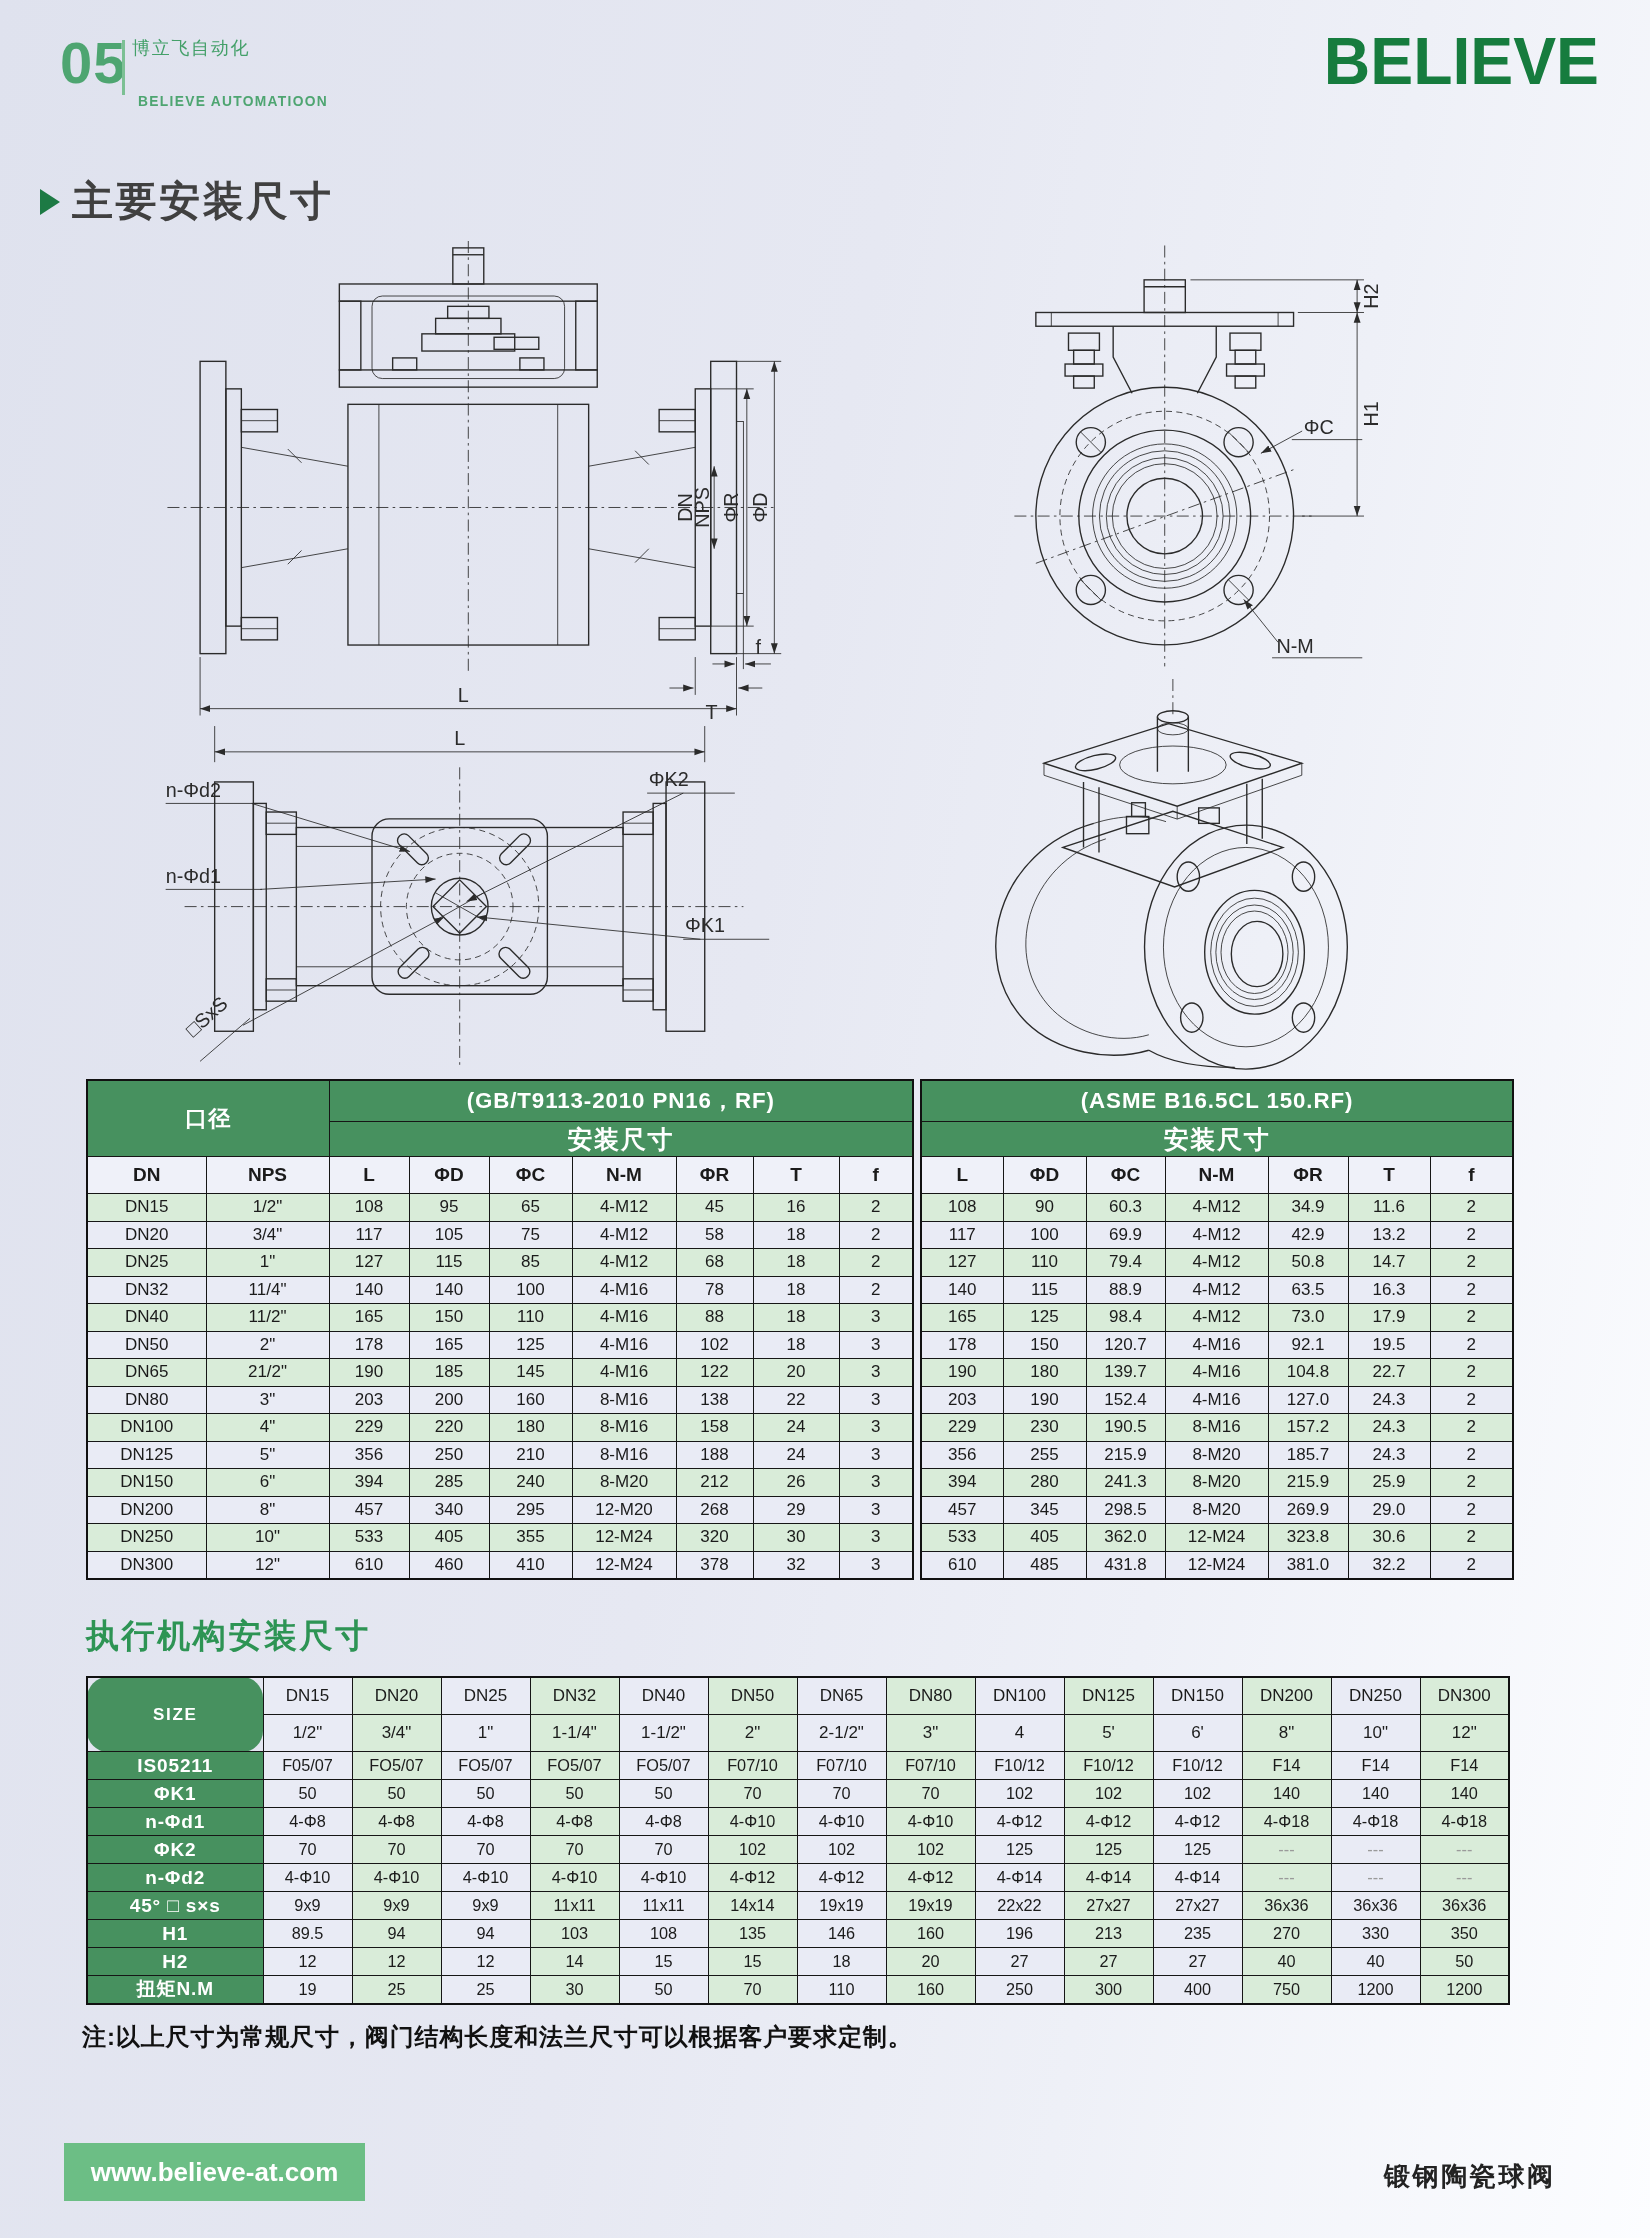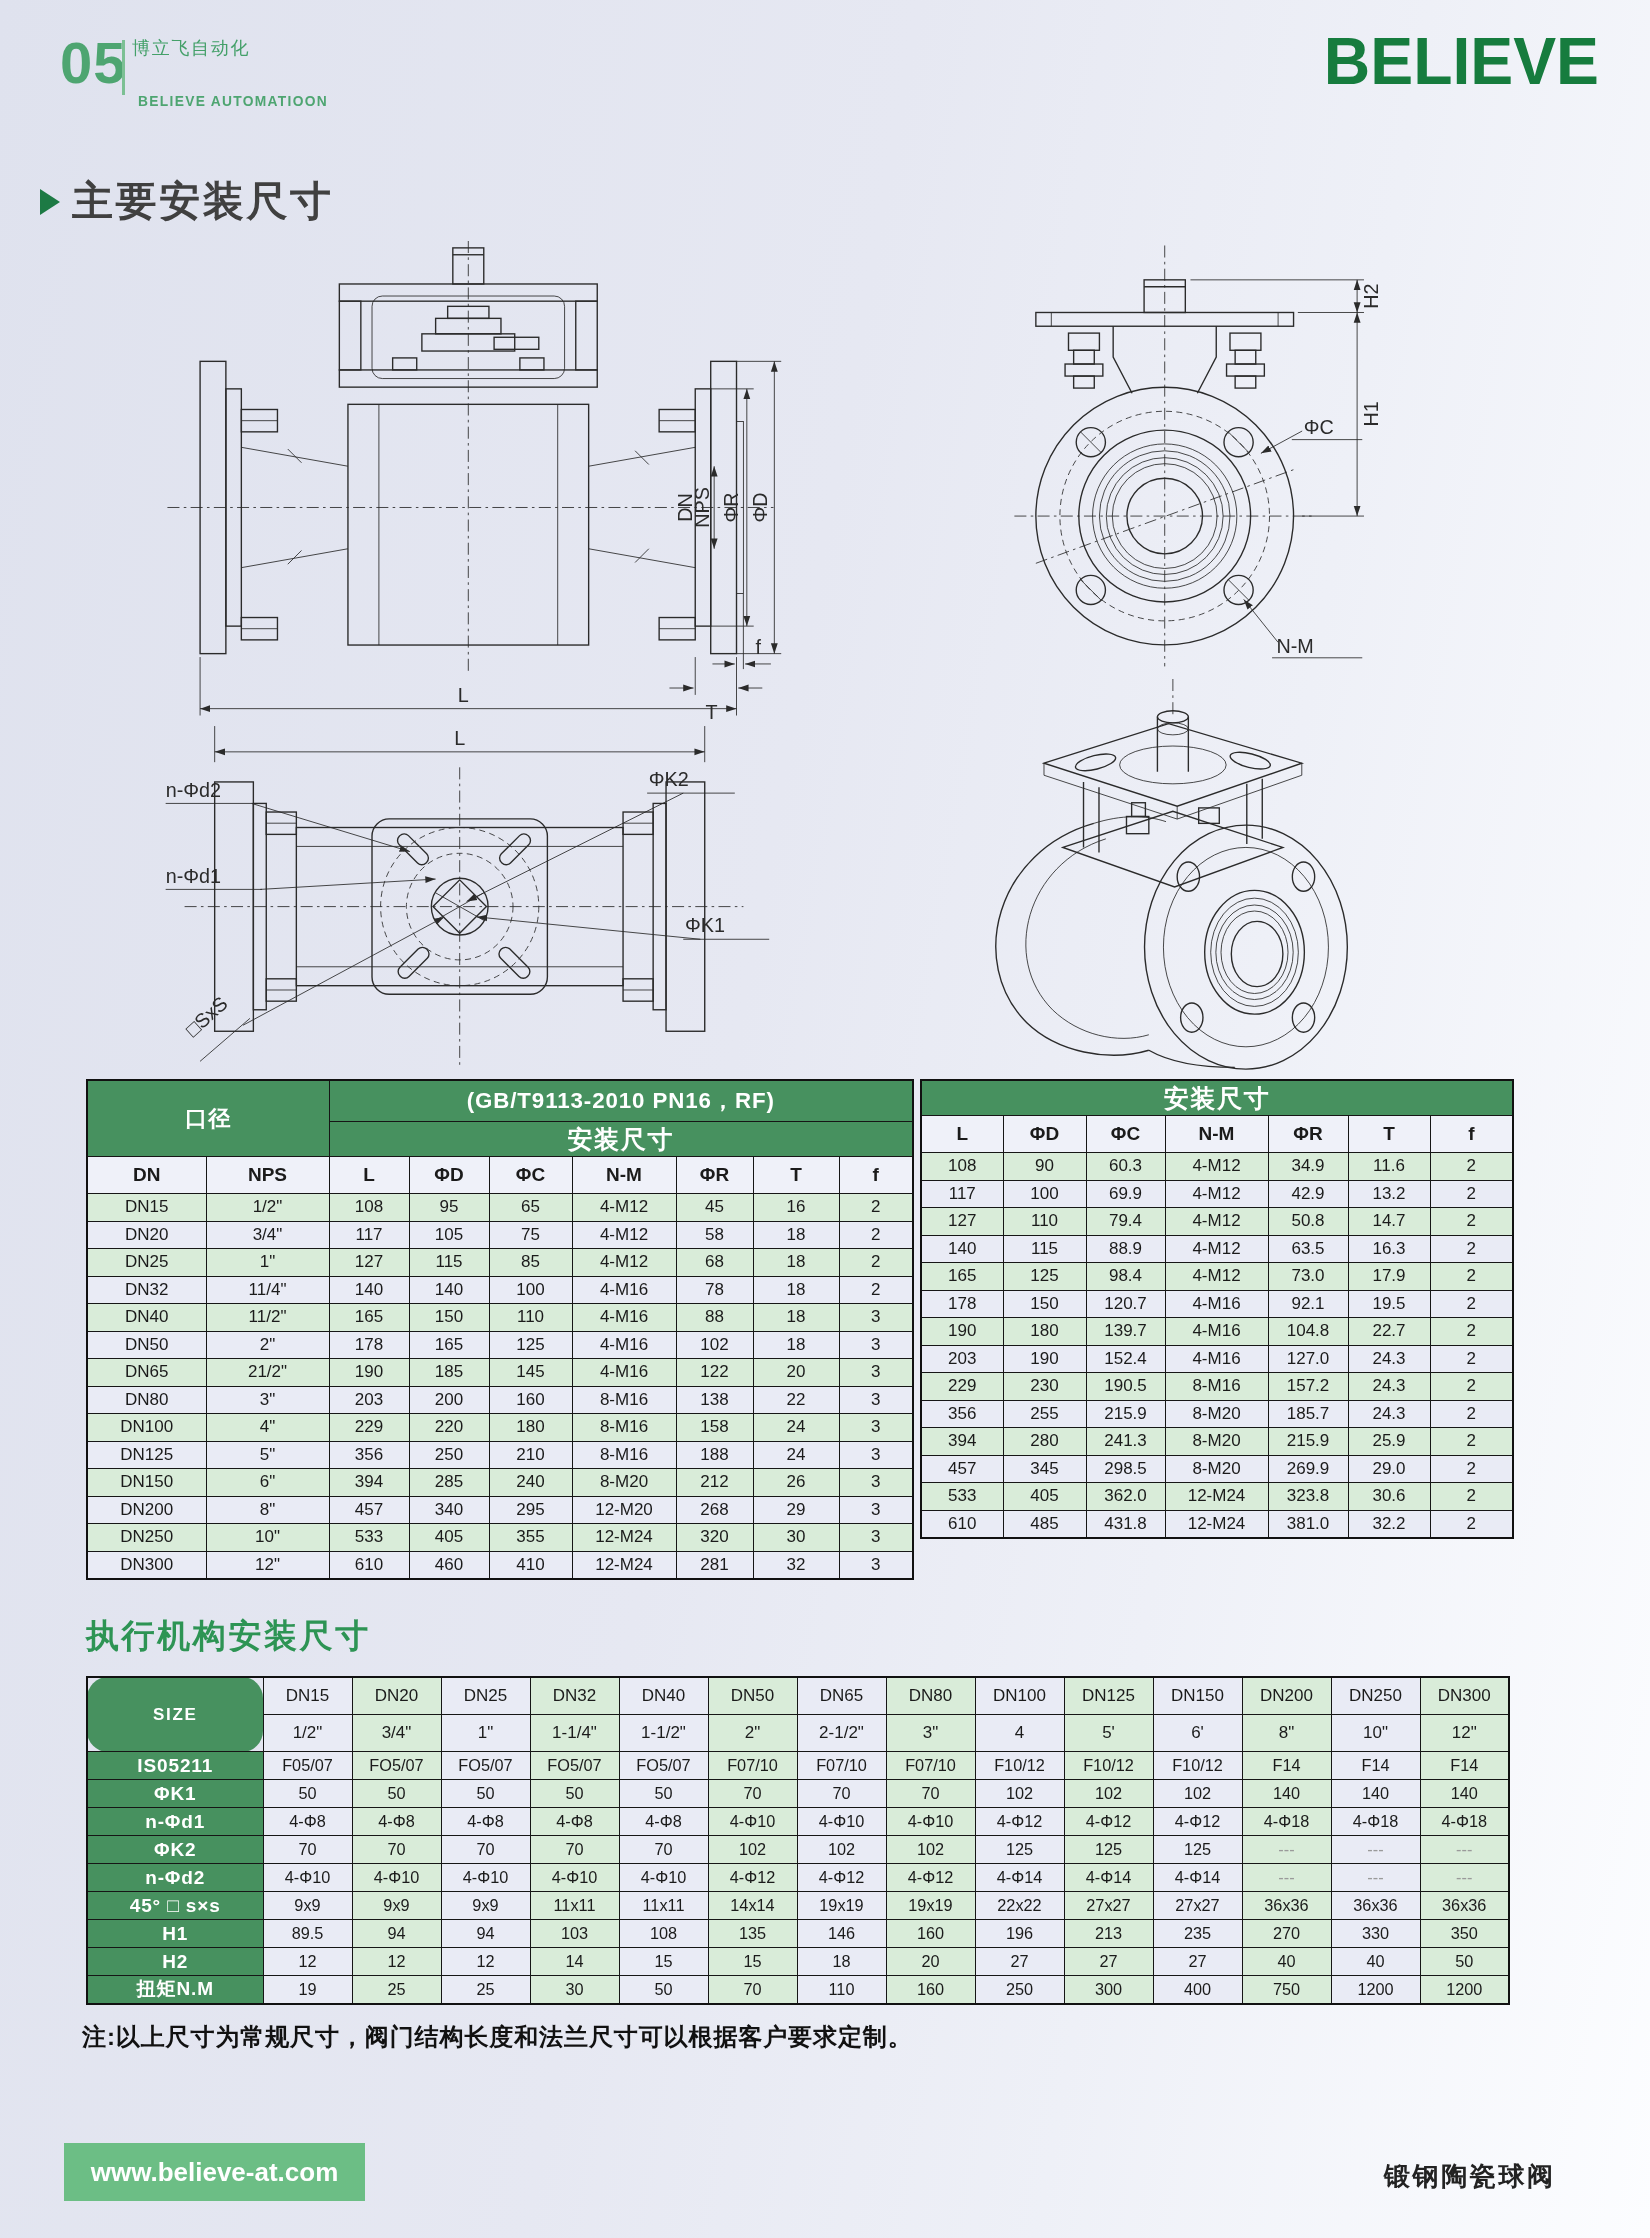--- a/index.html
+++ b/index.html
@@ -502,38 +502,41 @@
         <td>30</td>
         <td>3</td>
       </tr>
       <tr class="rl">
         <td>DN300</td>
         <td>12"</td>
         <td>610</td>
         <td>460</td>
         <td>410</td>
         <td>12-M24</td>
-        <td>281</td>
+        <td>378</td>
         <td>32</td>
         <td>3</td>
       </tr>
     </tbody>
 </table>
 
 <table id="t1r" style="left:920px;top:1079px;width:590px;">
   <colgroup>
     <col style="width:82px">
       <col style="width:83px">
       <col style="width:79px">
       <col style="width:103px">
     <col style="width:80px">
       <col style="width:82px">
       <col style="width:83px">
   </colgroup>
   <thead>
+    <tr class="gh1">
+      <td colspan="7">(ASME B16.5CL 150.RF)</td>
+    </tr>
     <tr class="gh2">
       <td colspan="7">安装尺寸</td>
     </tr>
     <tr class="ch" id="t1r-cols">
         <td>L</td>
         <td>ΦD</td>
         <td>ΦC</td>
         <td>N-M</td>
         <td>ΦR</td>
         <td>T</td>

